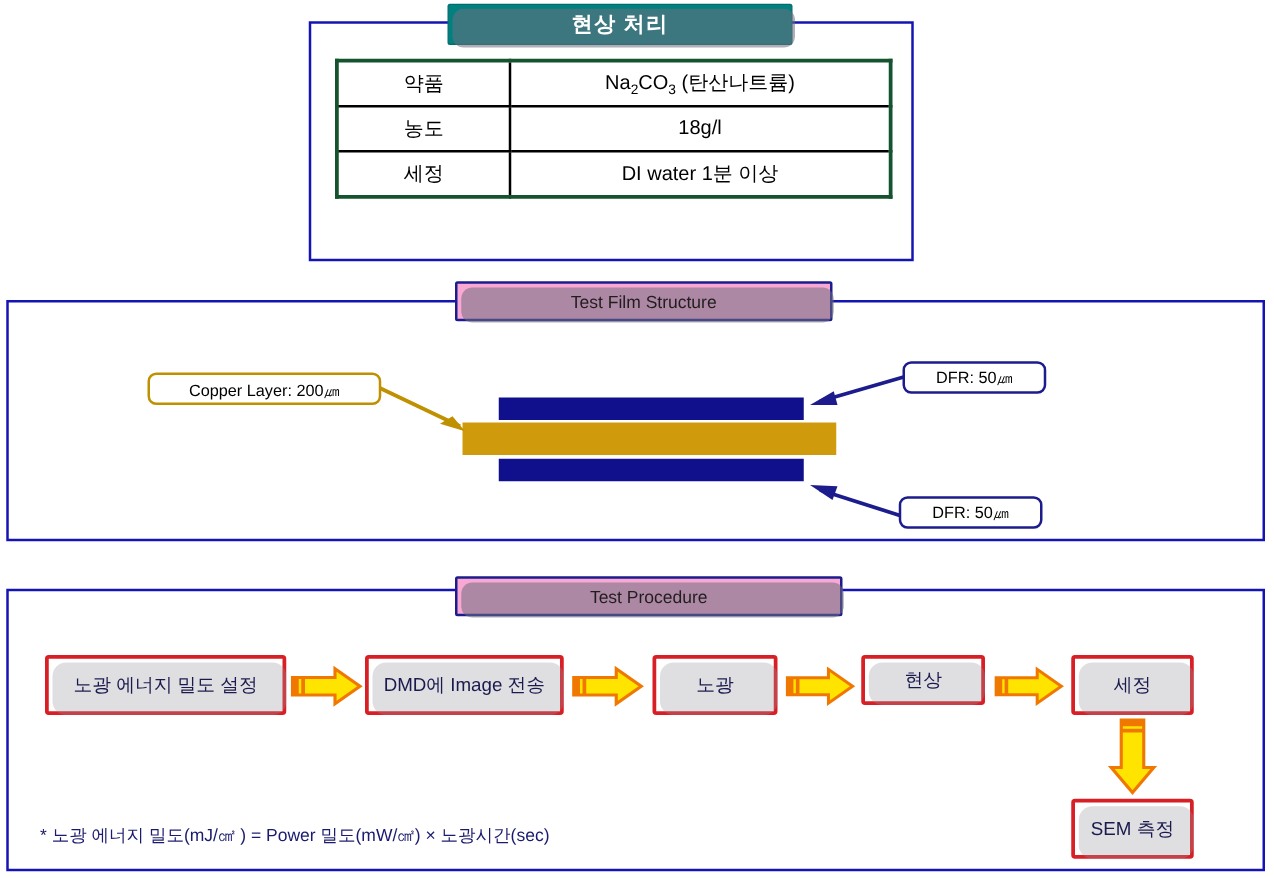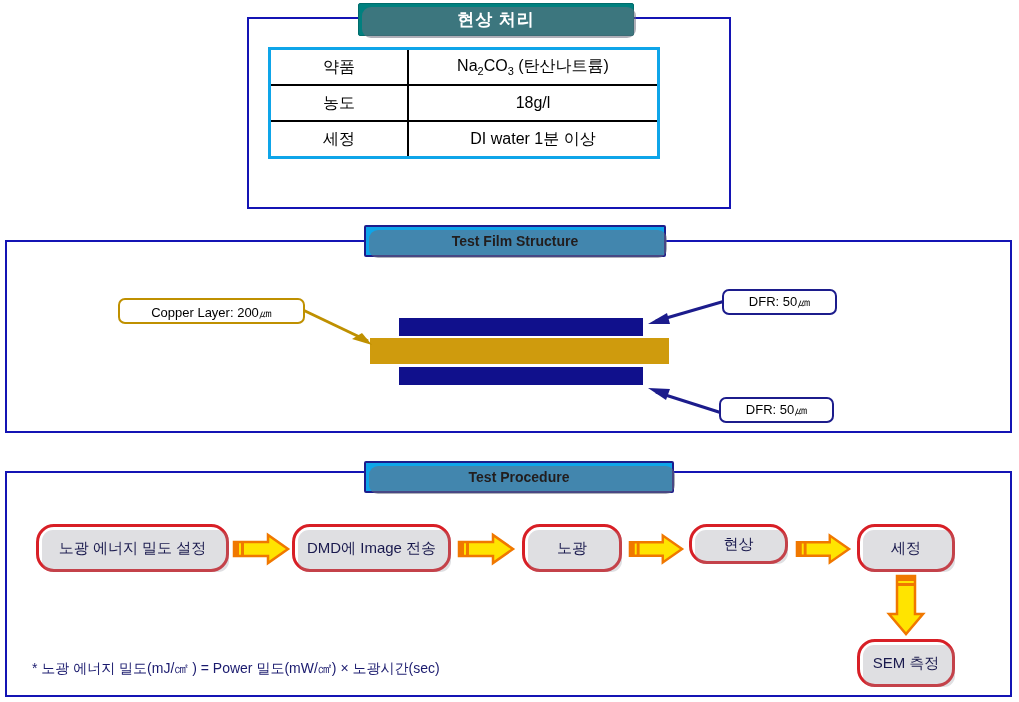--- a/index.html
+++ b/index.html
@@ -47,35 +47,35 @@
   }
   .banner-teal {
     background: #00807f;
     color: #ffffff;
     font-weight: bold;
     font-size: 17px;
     letter-spacing: 1px;
     border: 1px solid #006c6b;
   }
   .banner-gold {
-    background: #0ea5e9;
+    background: #f9a8d4;
     color: #221d1d;
-    font-weight: bold;
+    font-weight: normal;
     font-size: 14px;
     border: 2px solid #1c1c8c;
   }
 
   
   #dev-table {
     position: absolute;
     left: 268px;
     top: 47px;
-    width: 392px;
+    width: 446px;
     border-collapse: collapse;
-    border: 3px solid #0ea5e9;
+    border: 3px solid #14532d;
     background: #ffffff;
     padding-left: 12px;
   }
   #dev-table td {
     border: 2px solid #000000;
     height: 34px;
     text-align: center;
     vertical-align: middle;
     font-size: 16px;
     color: #000000;
@@ -112,21 +112,21 @@
     overflow: visible;
     z-index: 3;
   }
 
   
   .proc-box {
     position: absolute;
     box-sizing: border-box;
     background: #ffffff;
     border: 3px solid #d81f26;
-    border-radius: 18px;
+    border-radius: 3px;
     display: flex;
     align-items: center;
     justify-content: center;
     white-space: nowrap;
     font-size: 15px;
     color: #1a1a4e;
     font-weight: normal;
     z-index: 4;
   }
   .proc-box .box-shadow {

